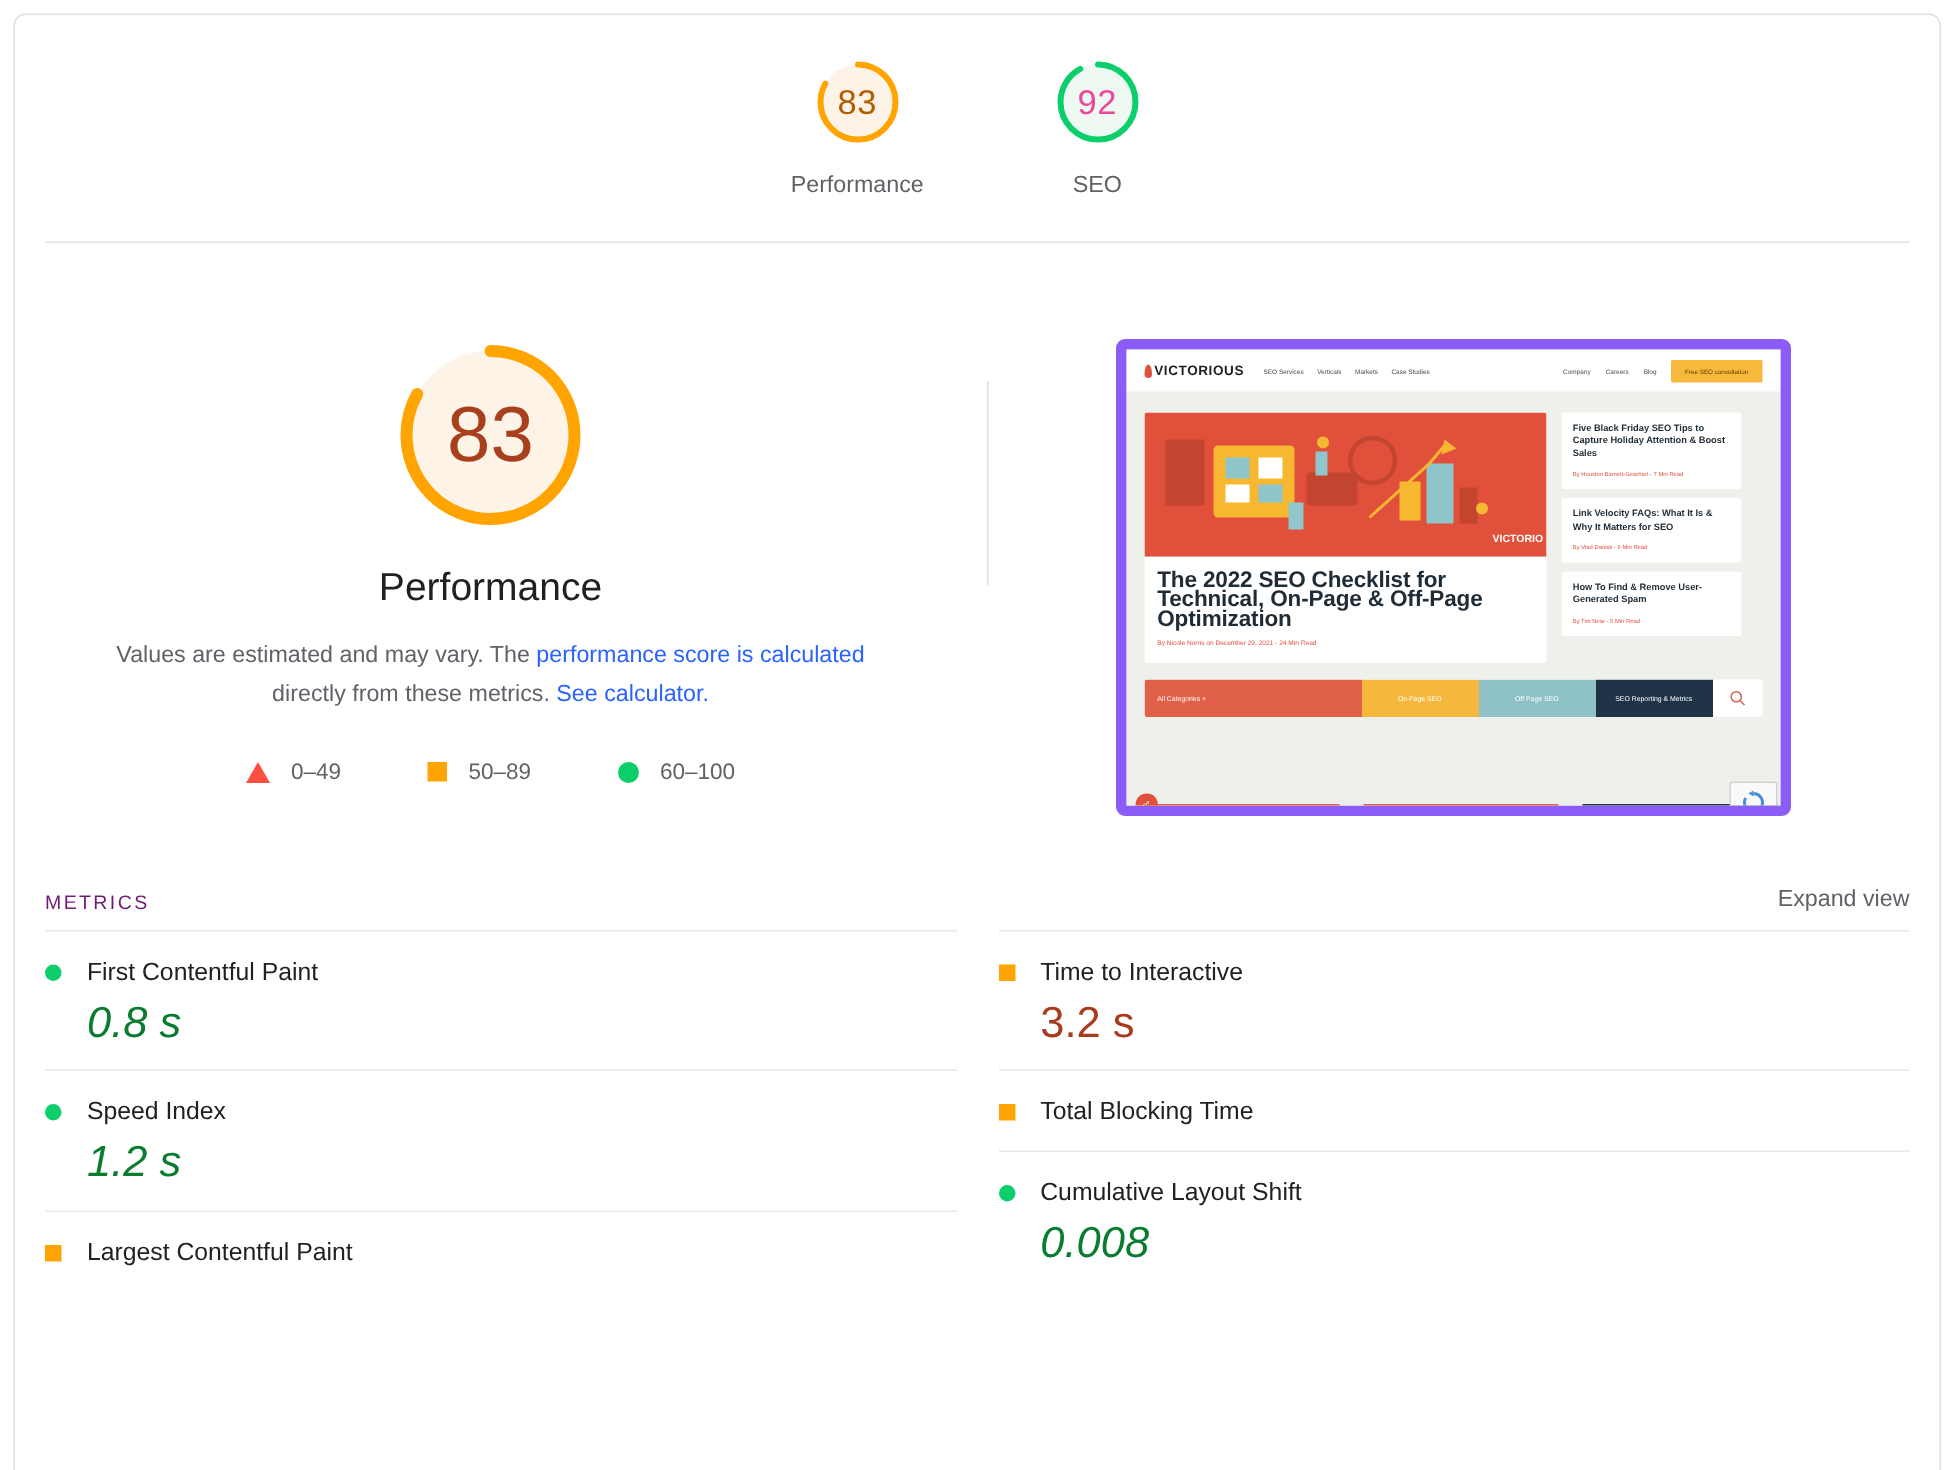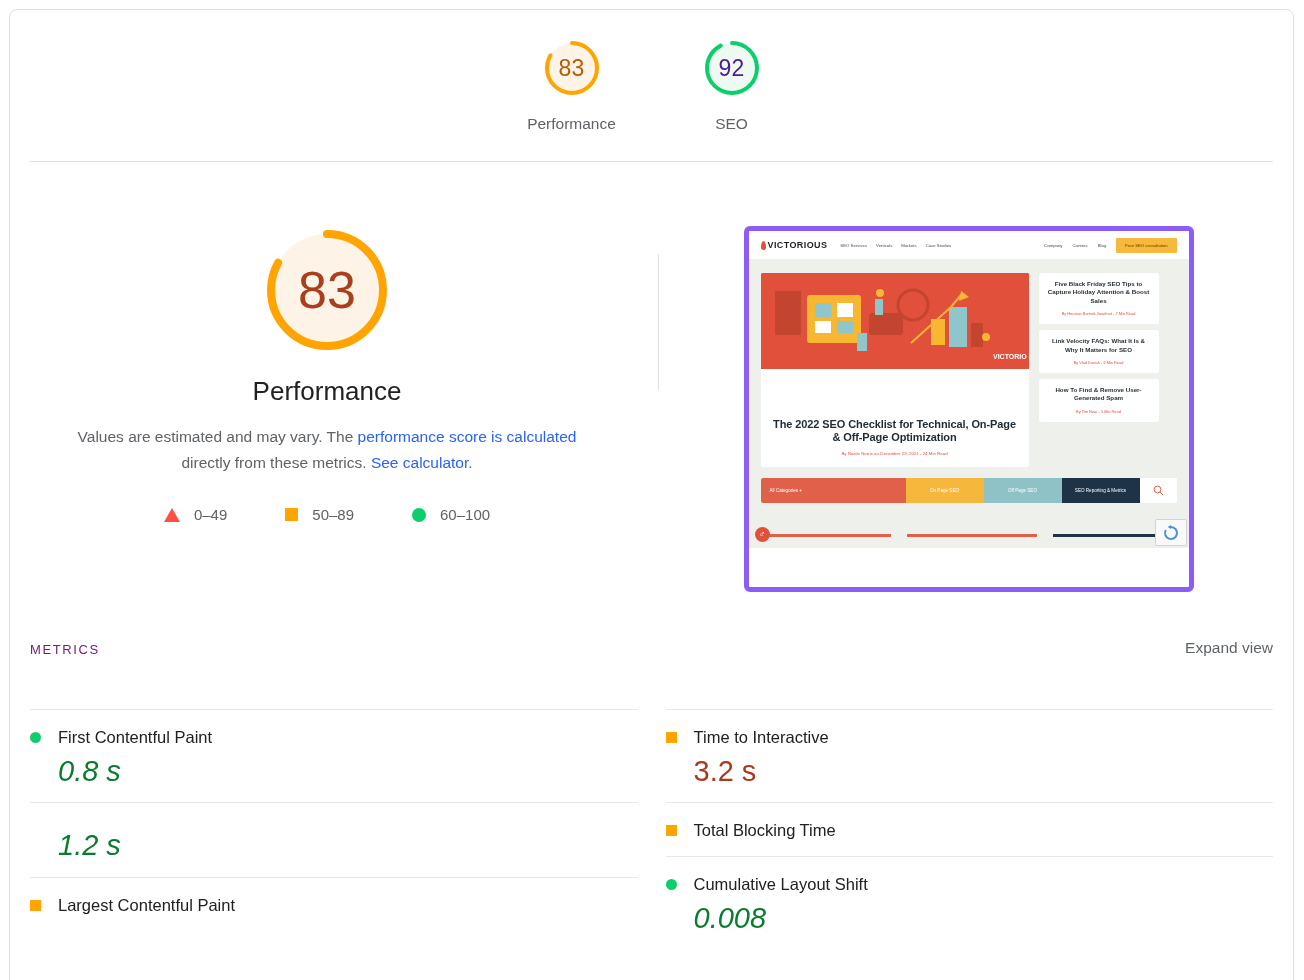--- a/index.html
+++ b/index.html
@@ -158,28 +158,27 @@
   .perf-right {
     flex: 1;
     display: flex;
     justify-content: center;
     padding-top: 4px;
   }
 
   
   .thumb {
     width: 450px;
-    height: 366px;
-    border: 5px solid #8b5cf6;
+    height: 318px;
+    border: 7px solid #8b5cf6;
     border-radius: 6px;
     background: #fff;
     overflow: hidden;
     position: relative;
     box-sizing: border-box;
-    text-align: center;
   }
   .t-nav {
     height: 28px;
     display: flex;
     align-items: center;
     padding: 0 12px;
     background: #fff;
   }
   .t-logo {
     display: flex;
@@ -235,26 +234,25 @@
     overflow: hidden;
   }
   .t-hero-img {
     height: 96px;
     background: #e0503b;
     position: relative;
     overflow: hidden;
   }
   .t-hero-text { padding: 9px 9px 11px 9px; }
   .t-hero-title {
-    font-size: 11px;
+    font-size: 15px;
     font-weight: bold;
     line-height: 13px;
     color: #1f2b35;
     letter-spacing: -0.1px;
-    margin-top: 40px;
   }
   .t-hero-by {
     margin-top: 7px;
     font-size: 4.4px;
     color: #e0503b;
   }
   .t-side { width: 120px; display: flex; flex-direction: column; gap: 6px; }
   .t-side-card {
     background: #fff;
     border-radius: 2px;
@@ -332,21 +330,21 @@
   .expand-view {
     margin-left: auto;
     font-size: 15.5px;
     color: #5f6368;
     cursor: pointer;
   }
   .metrics-grid {
     margin: 11px 20px 0 20px;
     display: flex;
   }
-  .metrics-col { flex: 1; margin-top: 41px; }
+  .metrics-col { flex: 1; }
   .metrics-col.left { margin-right: 28px; }
   .metric {
     border-top: 1px solid #e8e8e8;
     padding: 18px 0 16px 0;
   }
   .metric-name-row {
     display: flex;
     align-items: center;
   }
   .m-dot {
@@ -393,21 +391,21 @@
     </div>
 
 
 
     <div class="score-item">
       <div class="gauge-sm">
         <svg width="62" height="62" viewBox="0 0 62 62">
           <circle cx="31" cy="31" r="25" fill="#eef9f1"></circle>
           <circle cx="31" cy="31" r="25" fill="none" stroke="#0cce6b" stroke-width="4" stroke-linecap="round" stroke-dasharray="144.5 157.08" transform="rotate(-90 31 31)"></circle>
         </svg>
-        <div class="gauge-num" style="color:#4c1d95">92</div>
+        <div class="gauge-num" style="color:#ec4899">92</div>
       </div>
       <div class="score-label">SEO</div>
     </div>
 
   </div>
 
   <div class="top-divider"></div>
 
   <div class="perf-section">
 
@@ -559,20 +557,24 @@
 
       <div class="metric">
         <div class="metric-name-row">
           <span class="m-dot"></span>
           <span class="metric-name">First Contentful Paint</span>
         </div>
         <div class="metric-value v-green">0.8 s</div>
       </div>
 
       <div class="metric">
+        <div class="metric-name-row">
+          <span class="m-dot"></span>
+          <span class="metric-name">Speed Index</span>
+        </div>
         <div class="metric-value v-green">1.2 s</div>
       </div>
 
       <div class="metric">
         <div class="metric-name-row">
           <span class="m-sq"></span>
           <span class="metric-name">Largest Contentful Paint</span>
         </div>
       </div>
 

